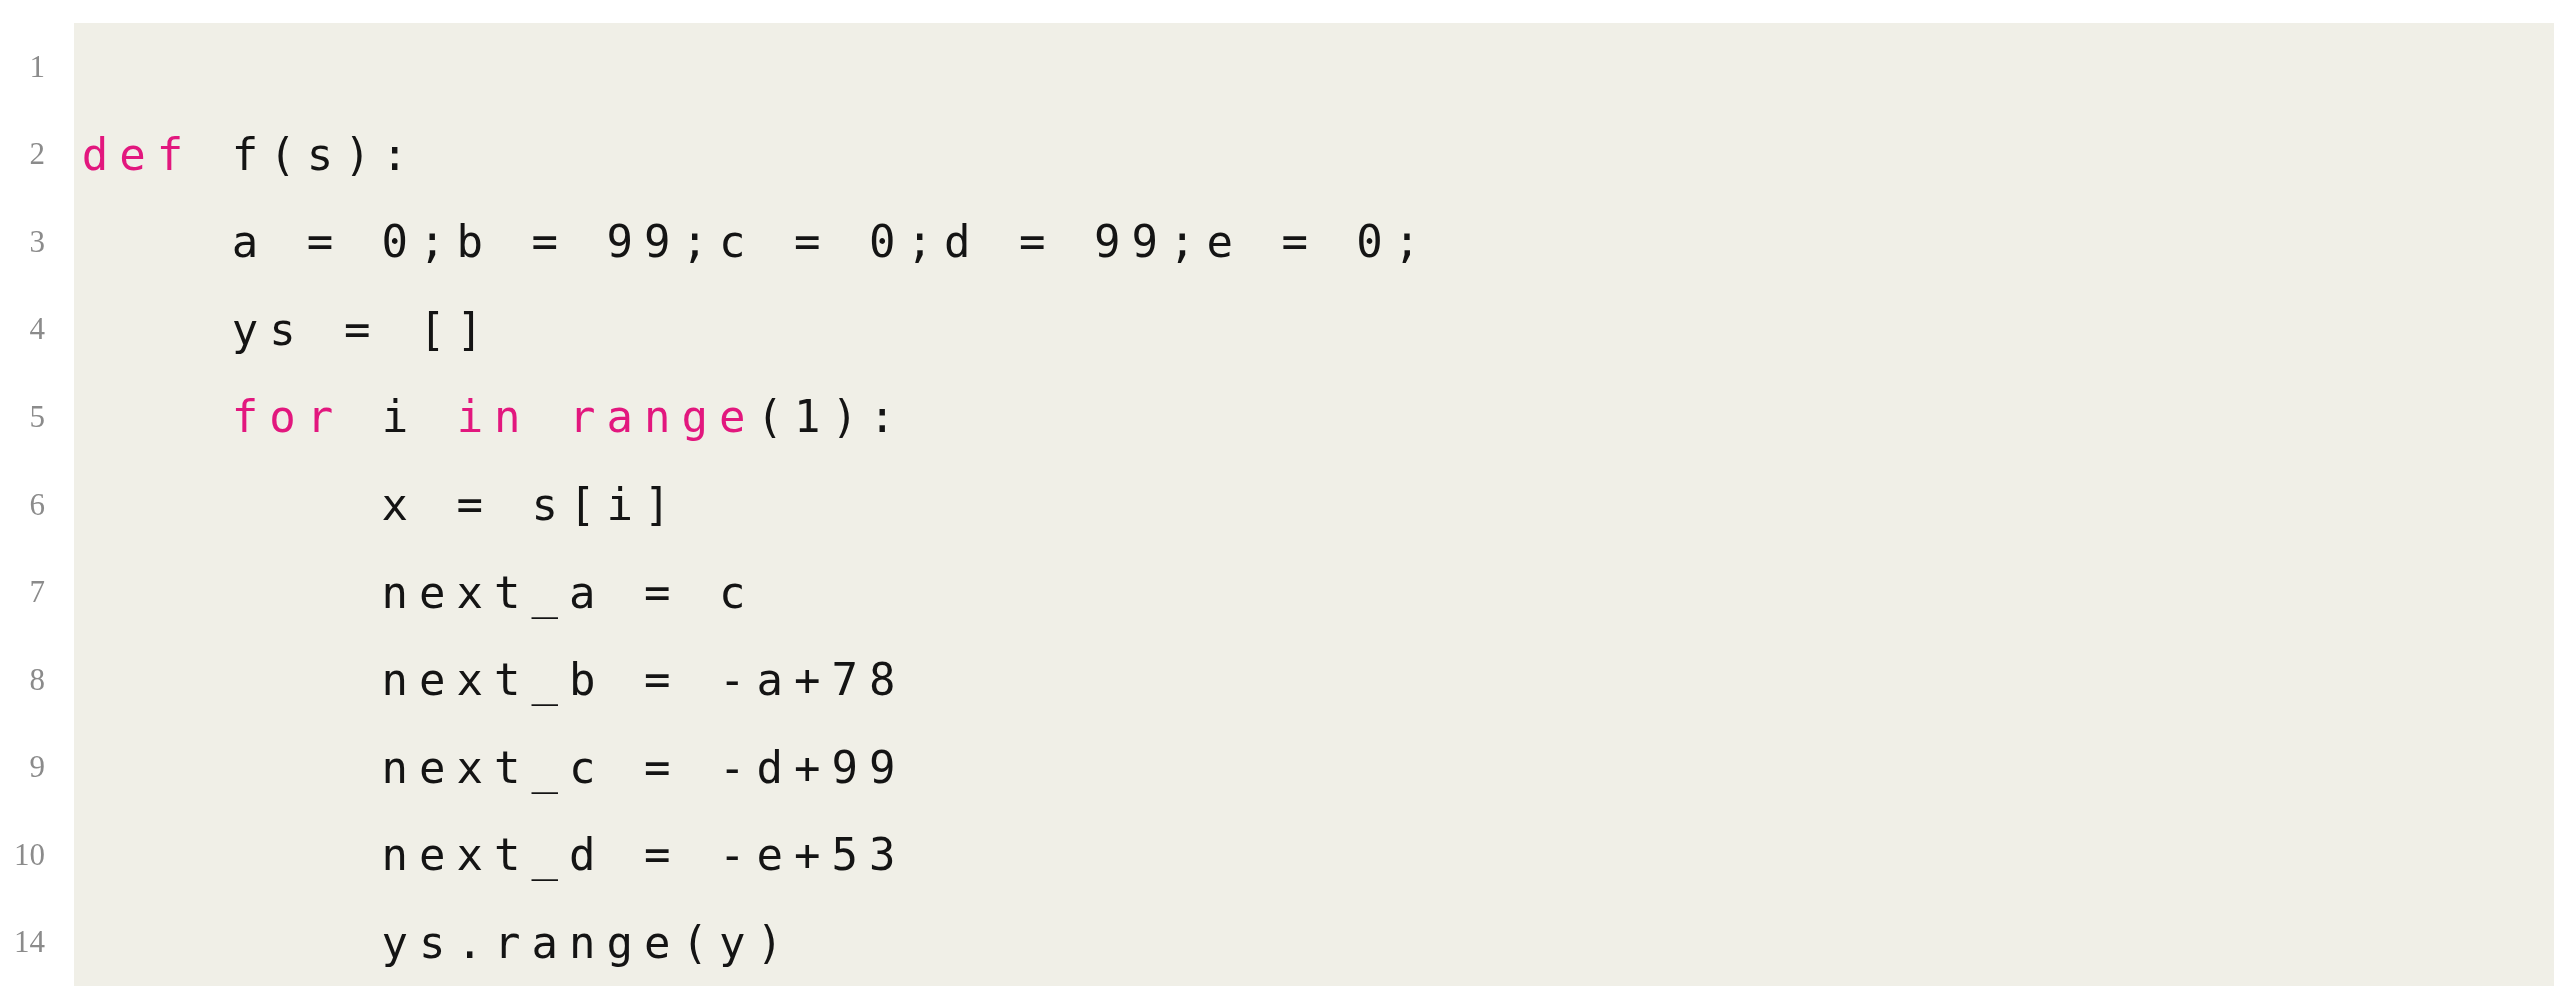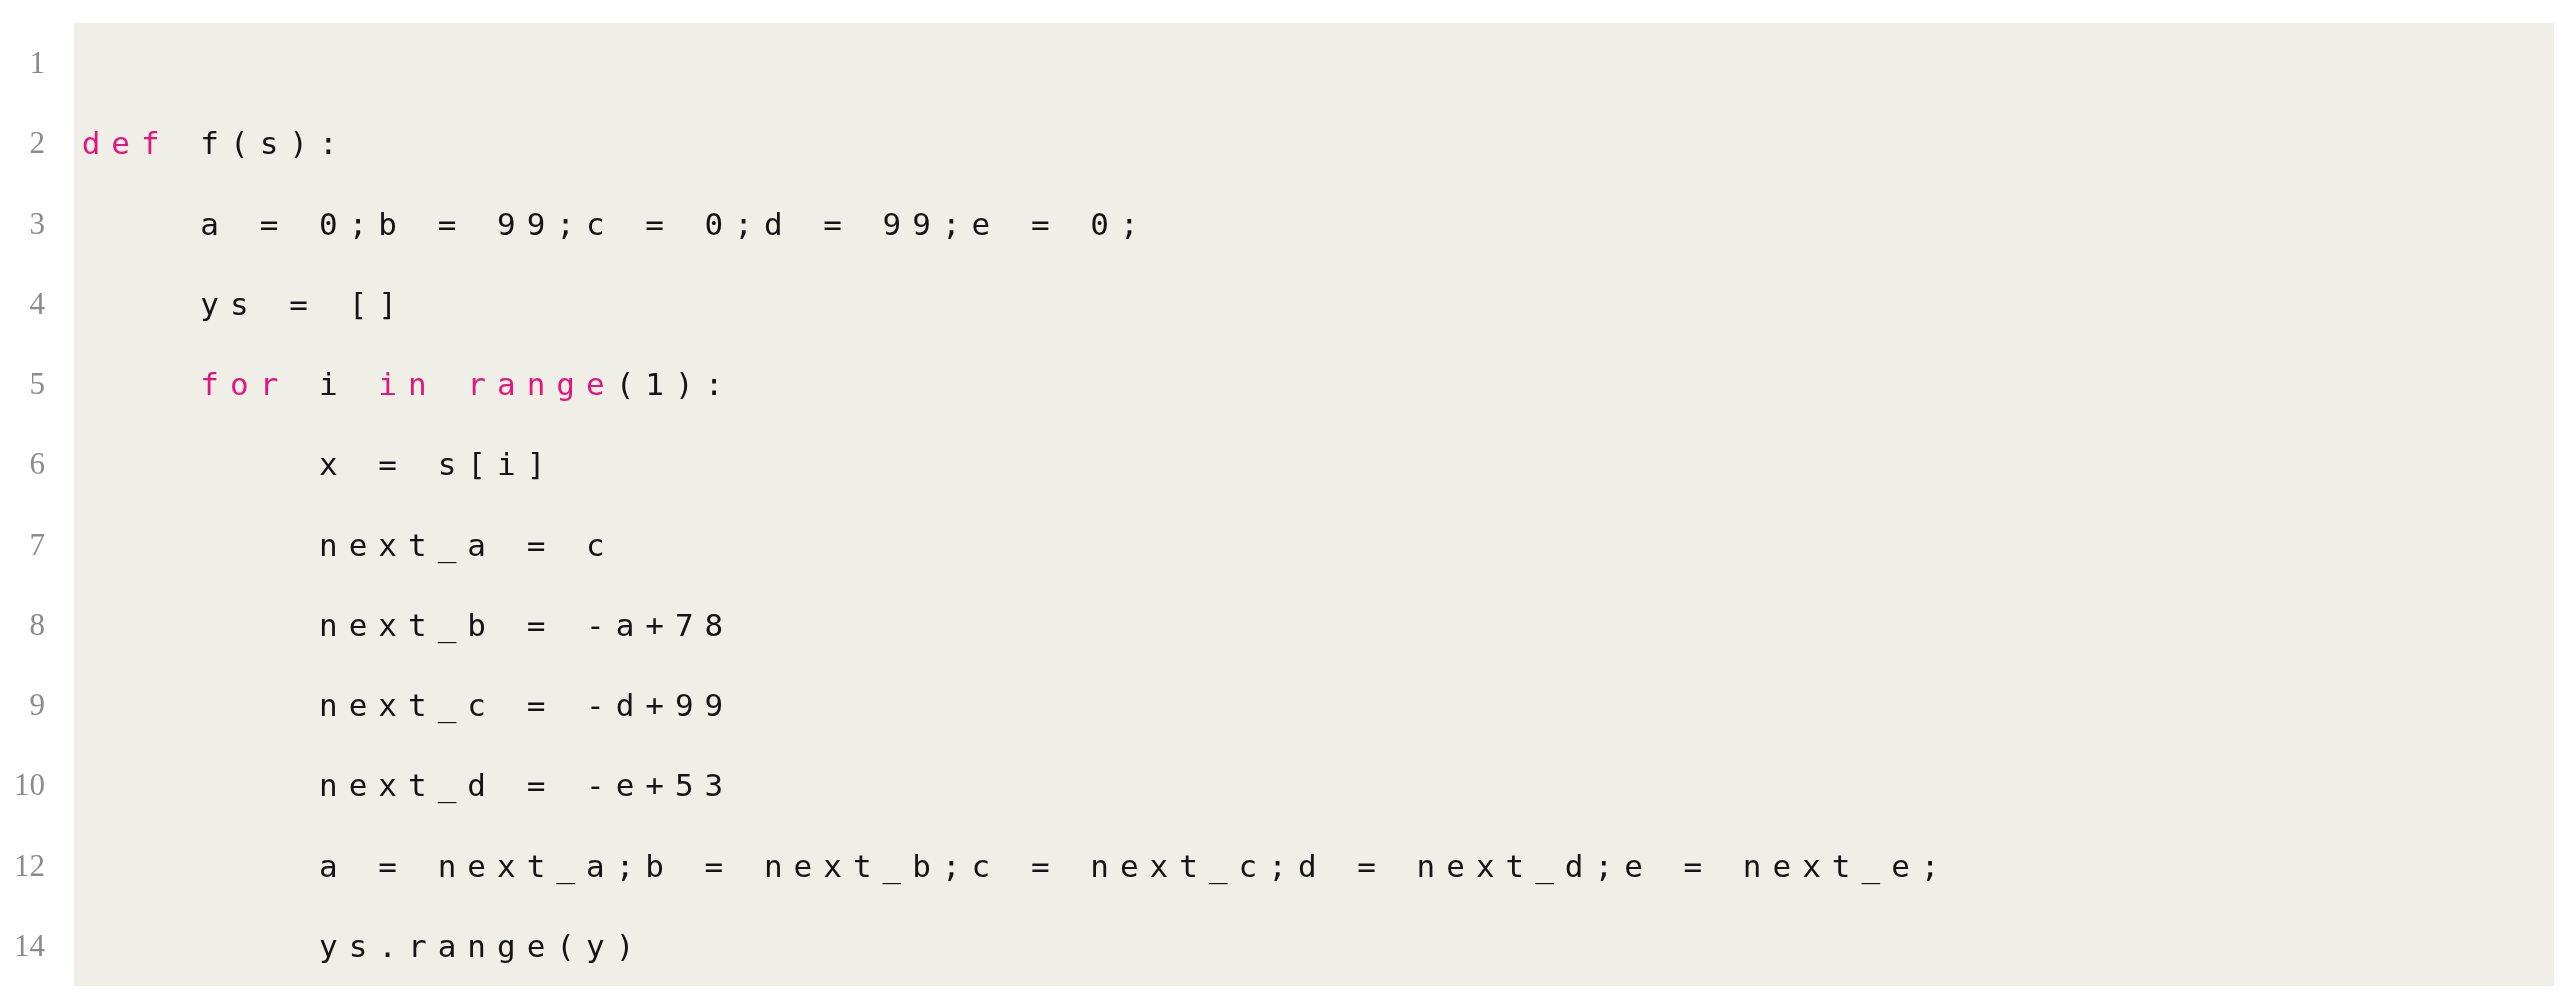--- a/index.html
+++ b/index.html
@@ -48,21 +48,21 @@
     align-items: center;
     justify-content: flex-end;
     user-select: none;
   }
 
   .code-line {
     flex: 1 1 auto;
     background: var(--panel-bg, #f0efe7);
     color: var(--code-color, #141414);
     font-family: "DejaVu Sans Mono", "Liberation Mono", monospace;
-    font-size: 31px;
+    font-size: 44px;
     letter-spacing: 11px;
     white-space: pre;
     display: flex;
     align-items: center;
     padding-left: 7.7px;
     overflow: hidden;
   }
 
   .tok-kw {
     color: var(--kw-color, #e2177e);
@@ -107,22 +107,18 @@
       </div>
       <div class="code-line-row">
         <div class="line-number">9</div>
         <div class="code-line"><span class="tok-plain">        next_c = -d+99</span></div>
       </div>
       <div class="code-line-row">
         <div class="line-number">10</div>
         <div class="code-line"><span class="tok-plain">        next_d = -e+53</span></div>
       </div>
       <div class="code-line-row">
-        <div class="line-number">12</div>
-        <div class="code-line"><span class="tok-plain">        a = next_a;b = next_b;c = next_c;d = next_d;e = next_e;</span></div>
-      </div>
-      <div class="code-line-row">
         <div class="line-number">14</div>
         <div class="code-line"><span class="tok-plain">        ys.range(y)</span></div>
       </div>
     </div>
 </div>
 
 
 </body></html>

